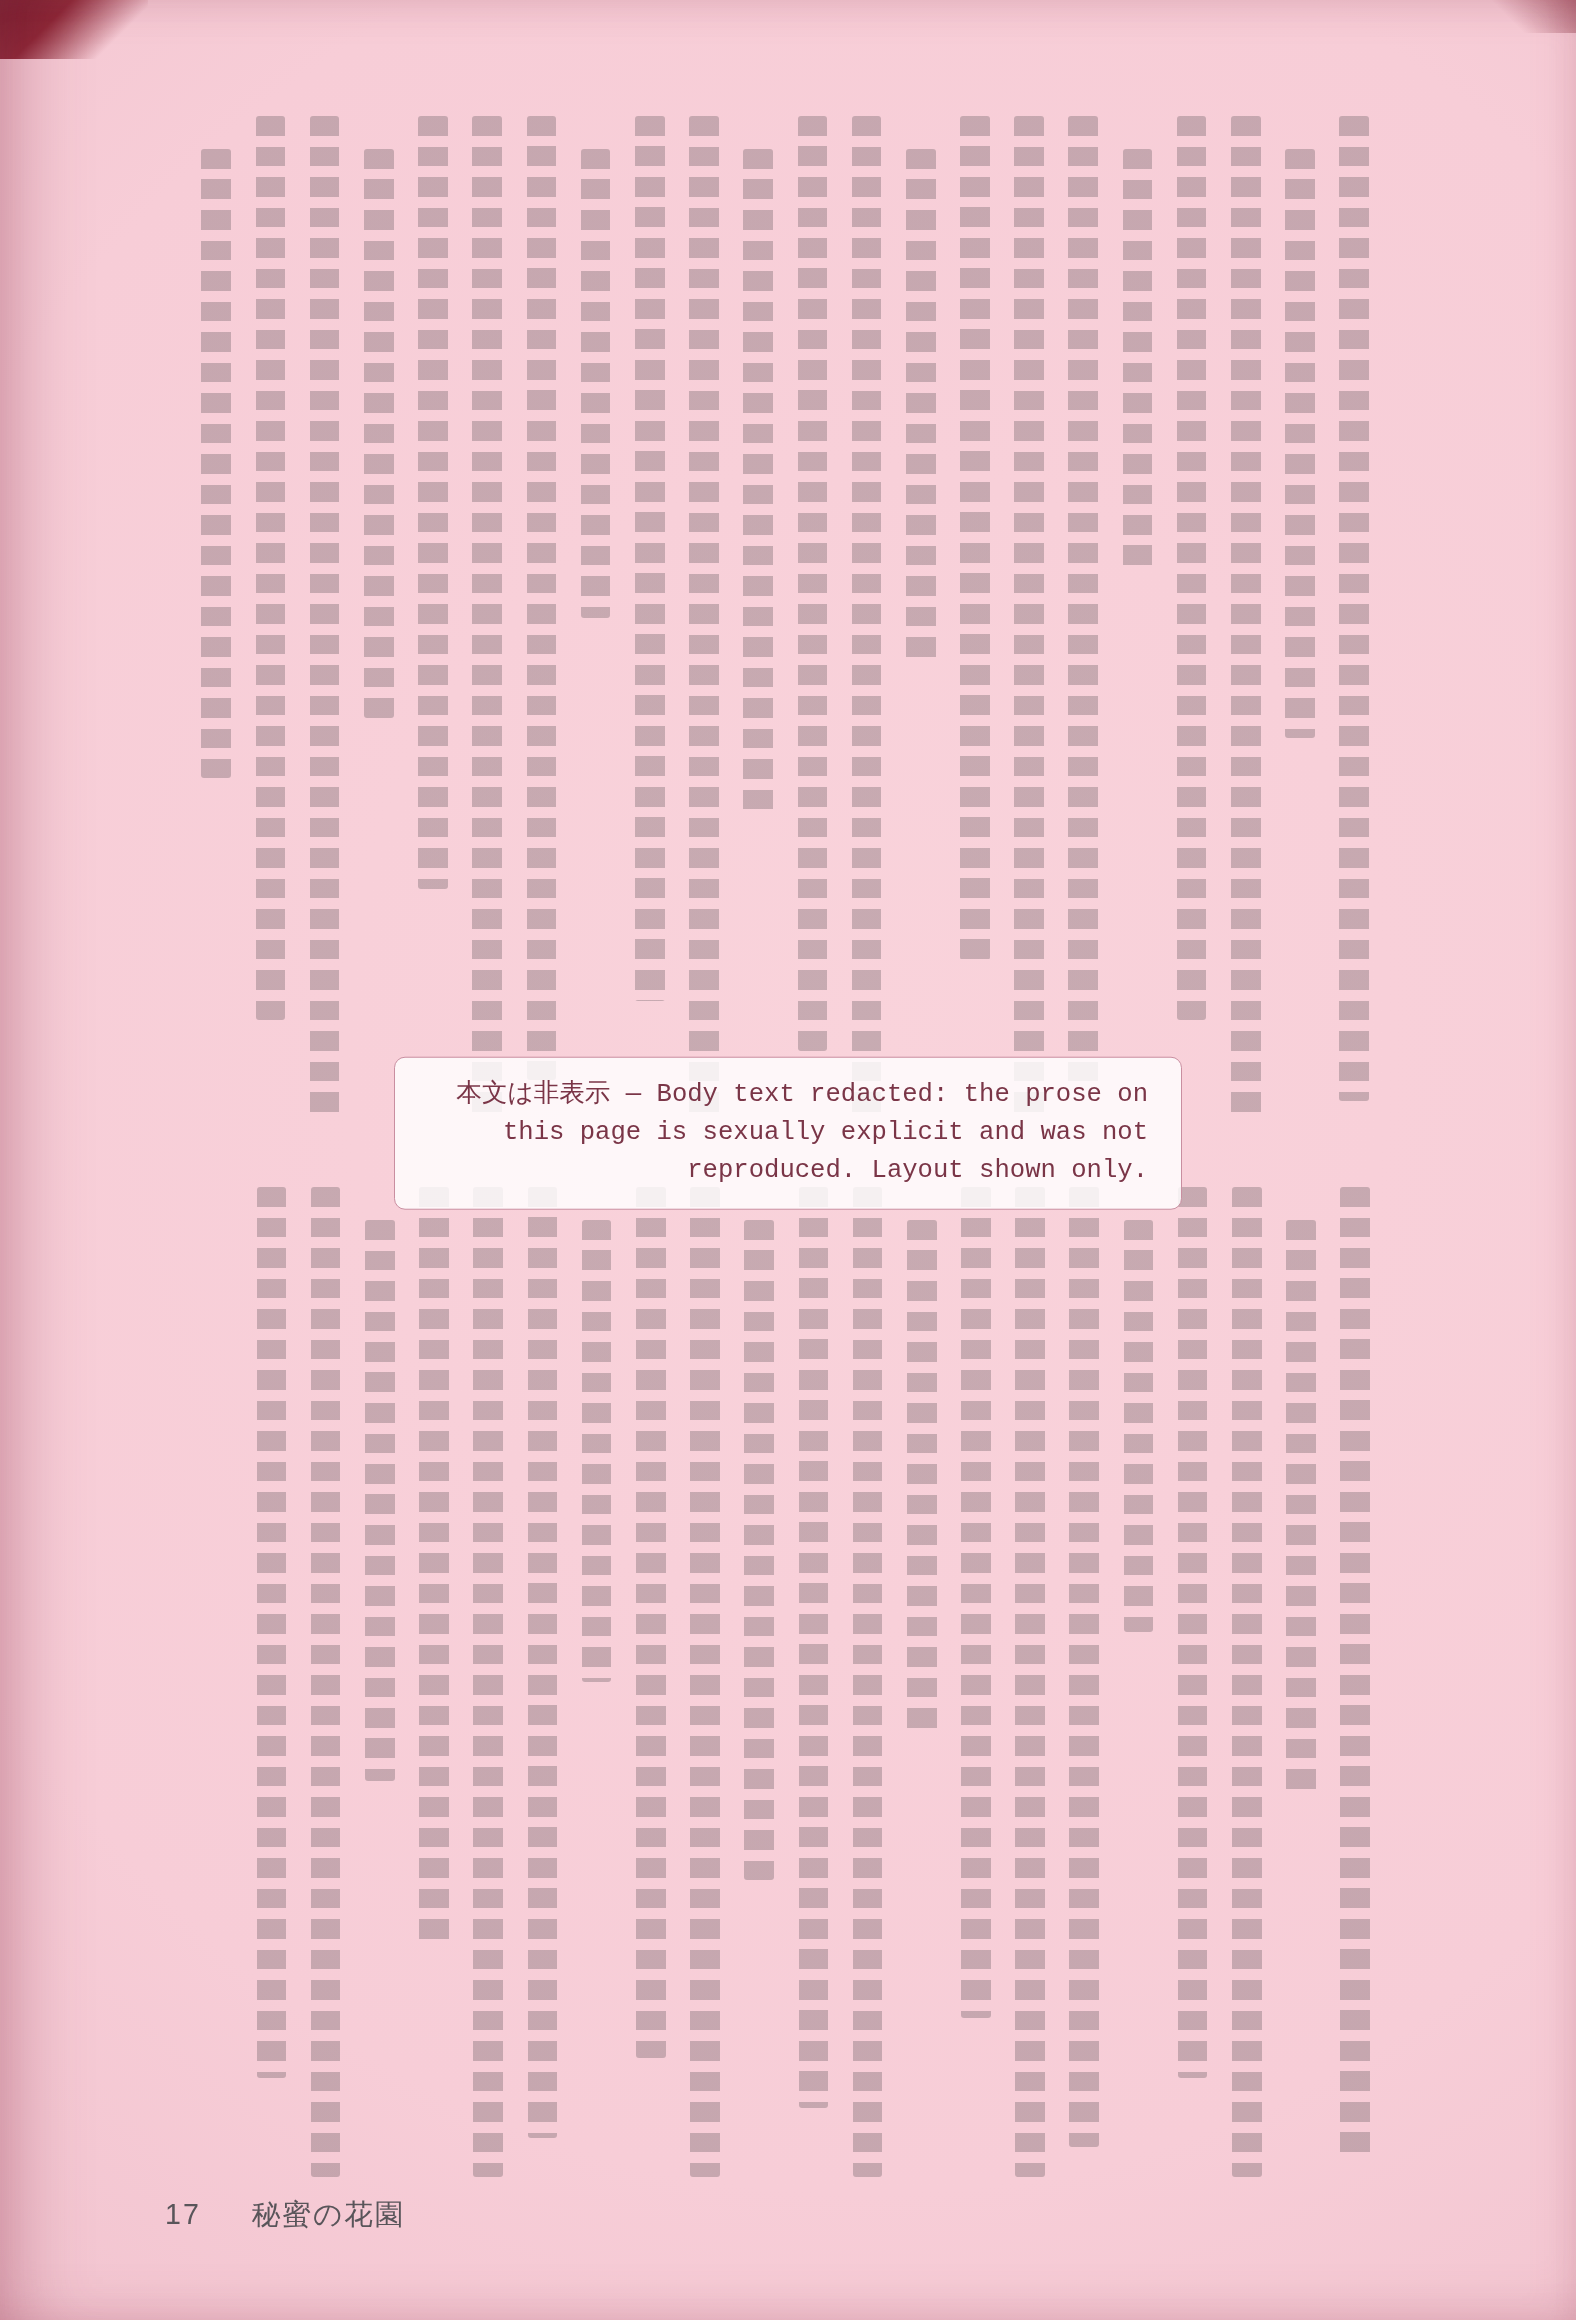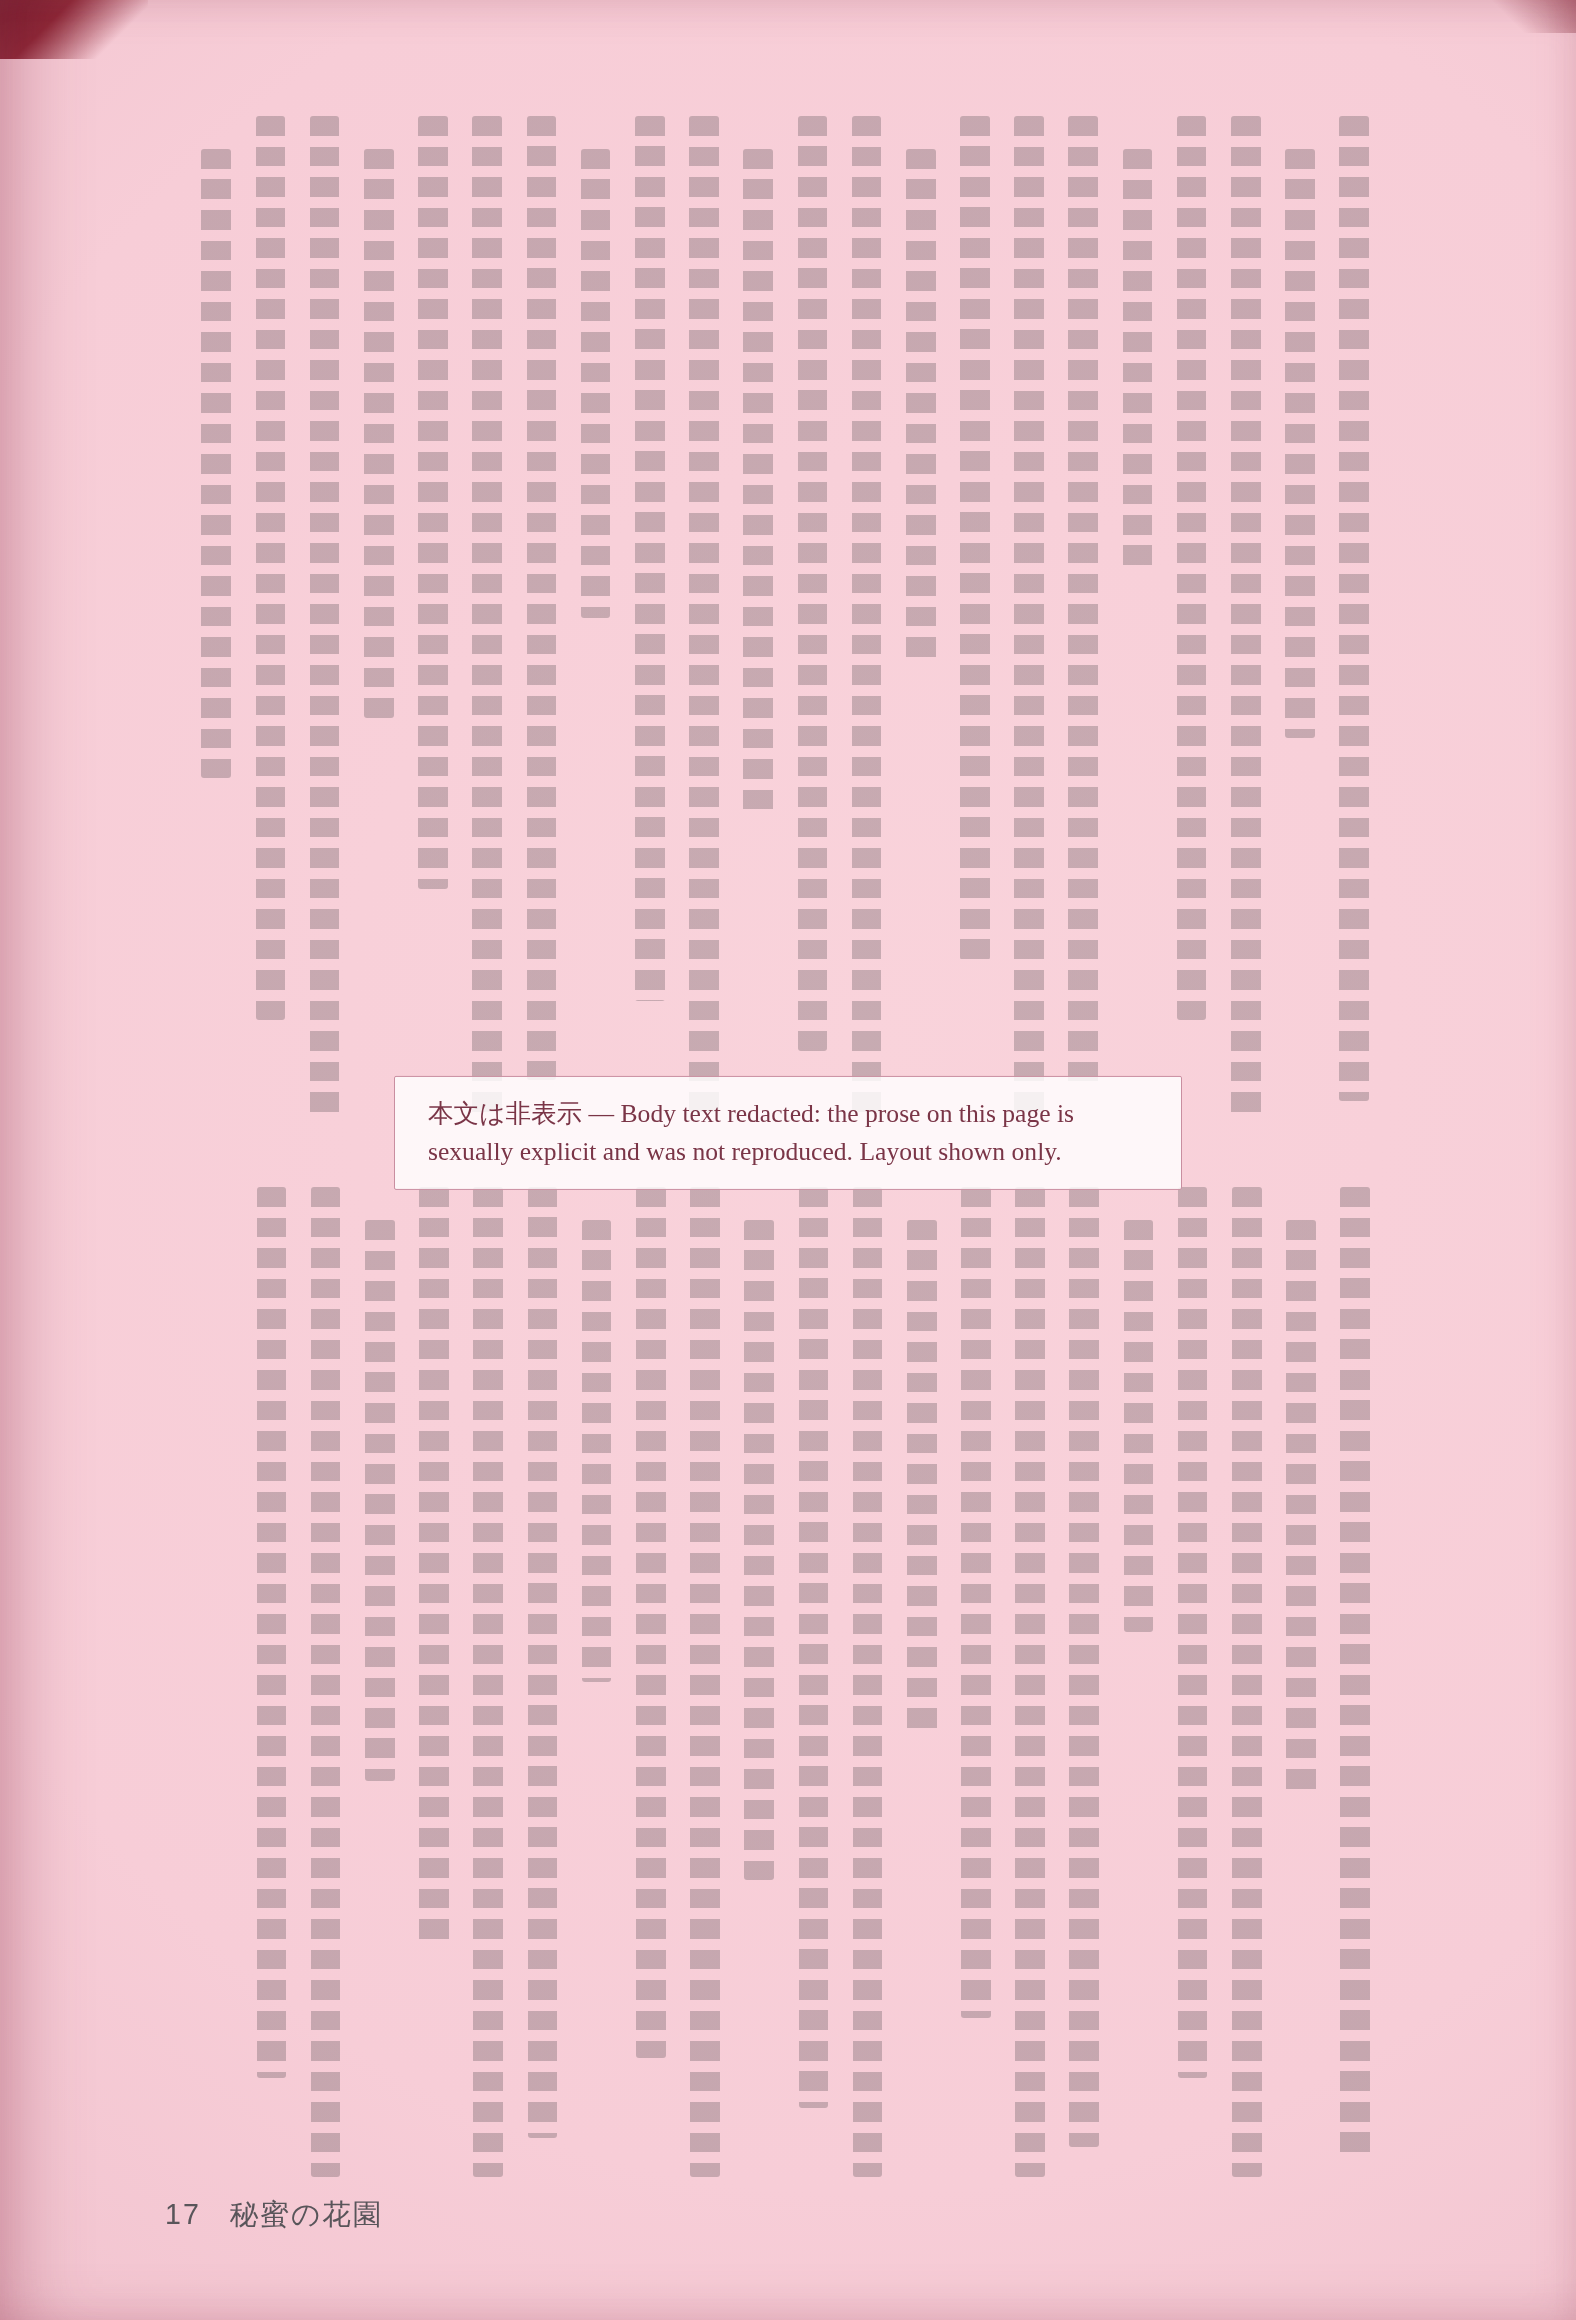--- a/index.html
+++ b/index.html
@@ -51,33 +51,33 @@
     opacity:.55;
   }
   .col.indent{margin-top:33px;}
 
   
   .notice{
     position:absolute;left:50%;top:1133px;transform:translate(-50%,-50%);
     background:rgba(255,255,255,0.82);
     border:1px solid #c98ea0;
     color:#7a3547;
-    font-family:Liberation Serif, serif;
+    font-family:Liberation Mono, monospace;
     font-size:25.6px;line-height:1.5;
-    padding:17.7px 33px;border-radius:2px;
-    max-width:887px;text-align:left;
+    padding:17.7px 33px;border-radius:11px;
+    max-width:887px;text-align:right;
   }
 
   
   .footer{
     position:absolute;left:165px;top:2195px;
     color:#59555a;font-size:28.6px;letter-spacing:2px;
     font-family:"Liberation Sans","DejaVu Sans",sans-serif;
   }
-  .footer .num{margin-right:19px;}
+  .footer .num{margin-right:41px;}
 </style>
 </head>
 <body>
 
 <div class="page">
   <div class="corner-dark"></div>
   <div class="corner-dark2"></div>
 
   <div class="text-block top">
       <div class="col" style="height: 985px;"></div>

